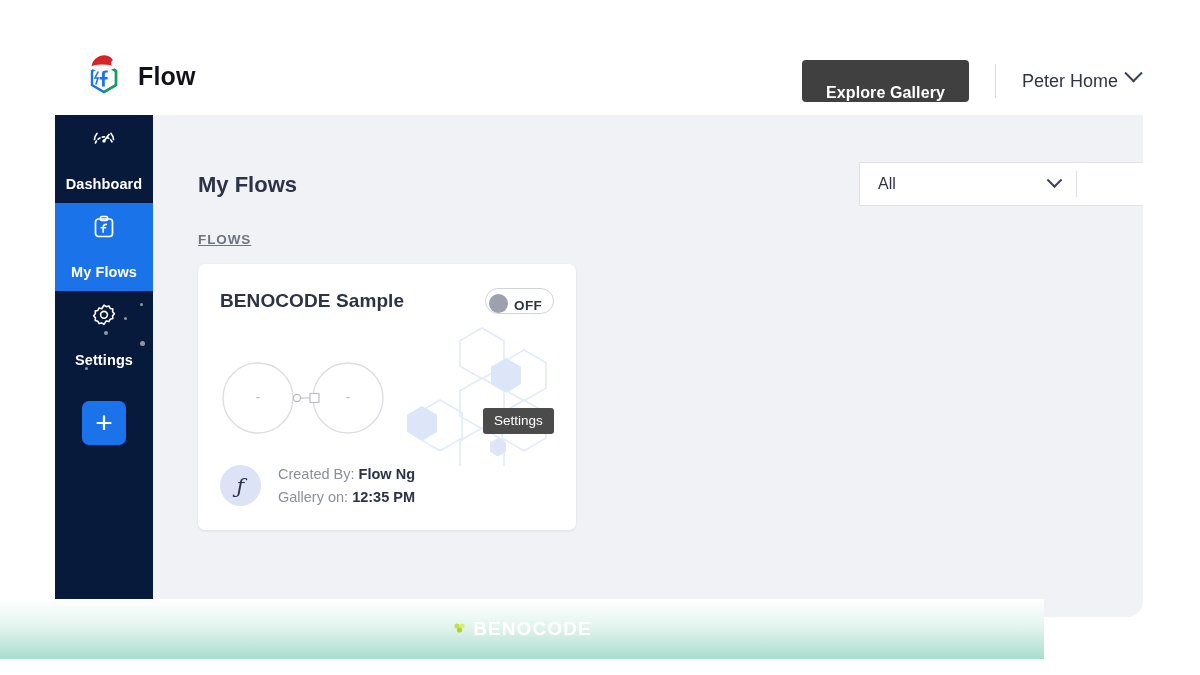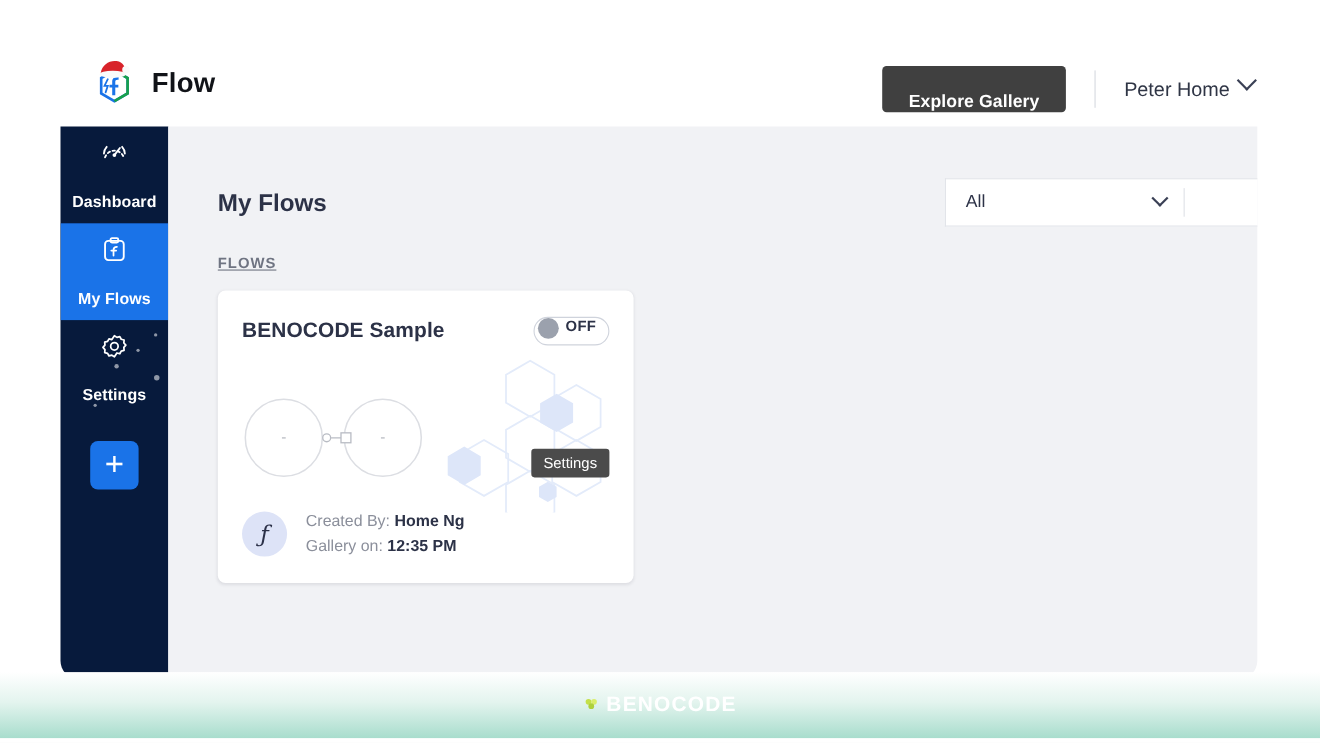--- a/index.html
+++ b/index.html
@@ -83,21 +83,21 @@
   
   .card {
     position: absolute; left: 45px; top: 149px; width: 378px; height: 266px;
     background: #ffffff; border-radius: 7px; box-shadow: 0 1px 3px rgba(20,25,45,.09);
     overflow: hidden;
   }
   .card-head { position: absolute; left: 22px; top: 24px; right: 22px; display: flex;
                align-items: center; justify-content: space-between; }
   .card-title { font-size: 19px; font-weight: 700; color: #2c3247; letter-spacing: .1px; }
   .toggle {
-    display: flex; align-items: flex-start; gap: 6px; height: 26px; padding: 0 11px 0 3px;
+    display: flex; align-items: flex-end; gap: 6px; height: 26px; padding: 0 11px 0 3px;
     border: 1px solid #cfd3dc; border-radius: 14px; background: #fff; cursor: pointer;
   }
   .toggle-knob { width: 19px; height: 19px; border-radius: 50%; background: #9ba1ad; }
   .toggle-text { font-size: 13.5px; font-weight: 700; color: #2c3247; letter-spacing: .3px; }
 
   .card-canvas { position: absolute; left: 0; top: 62px; width: 378px; height: 140px; overflow: hidden; }
   .hex-bg { position: absolute; right: -10px; top: -6px; }
   .tooltip {
     position: absolute; left: 285px; top: 82px; background: #4b4b4b; color: #fff;
     font-size: 13.5px; padding: 5px 11px 6px; border-radius: 3px; white-space: nowrap;
@@ -105,21 +105,21 @@
 
   .card-foot { position: absolute; left: 22px; bottom: 22px; display: flex; align-items: center; gap: 17px; }
   .avatar { width: 41px; height: 41px; border-radius: 50%; background: #dde3f7; color: #2b3048;
             display: flex; align-items: center; justify-content: center;
             font-family: "DejaVu Serif", serif; font-style: italic; font-size: 21px; }
   .meta-line { font-size: 14.5px; color: #8b8f9b; line-height: 1.55; }
   .meta-line b { color: #2c3247; font-weight: 700; }
 
   
   .band {
-    position: absolute; left: 0; bottom: 4px; width: 1200px; height: 60px;
+    position: absolute; left: 0; bottom: 16px; width: 1044px; height: 60px;
     background: linear-gradient(180deg, #ffffff 0%, #e3f4ee 46%, #a8ddcd 100%);
     display: flex; align-items: center; justify-content: center; gap: 5px;
   }
   .band-mark { display: block; }
   .band-text { color: #ffffff; font-size: 19px; font-weight: 700; letter-spacing: 1.1px; }
 </style>
 </head>
 <body>
 
 <div id="root">
@@ -256,21 +256,21 @@
           </svg>
 
           <span class="tooltip">Settings</span>
         </div>
 
         <div class="card-foot">
           <span class="avatar">ƒ</span>
           <span>
             <div class="meta-line">
               <span>Created By:</span>
-              <b>Home Ng</b>
+              <b>Flow Ng</b>
             </div>
             <div class="meta-line">
               <span>Gallery on:</span>
               <b>12:35 PM</b>
             </div>
           </span>
         </div>
 
       </article>
     </section>

